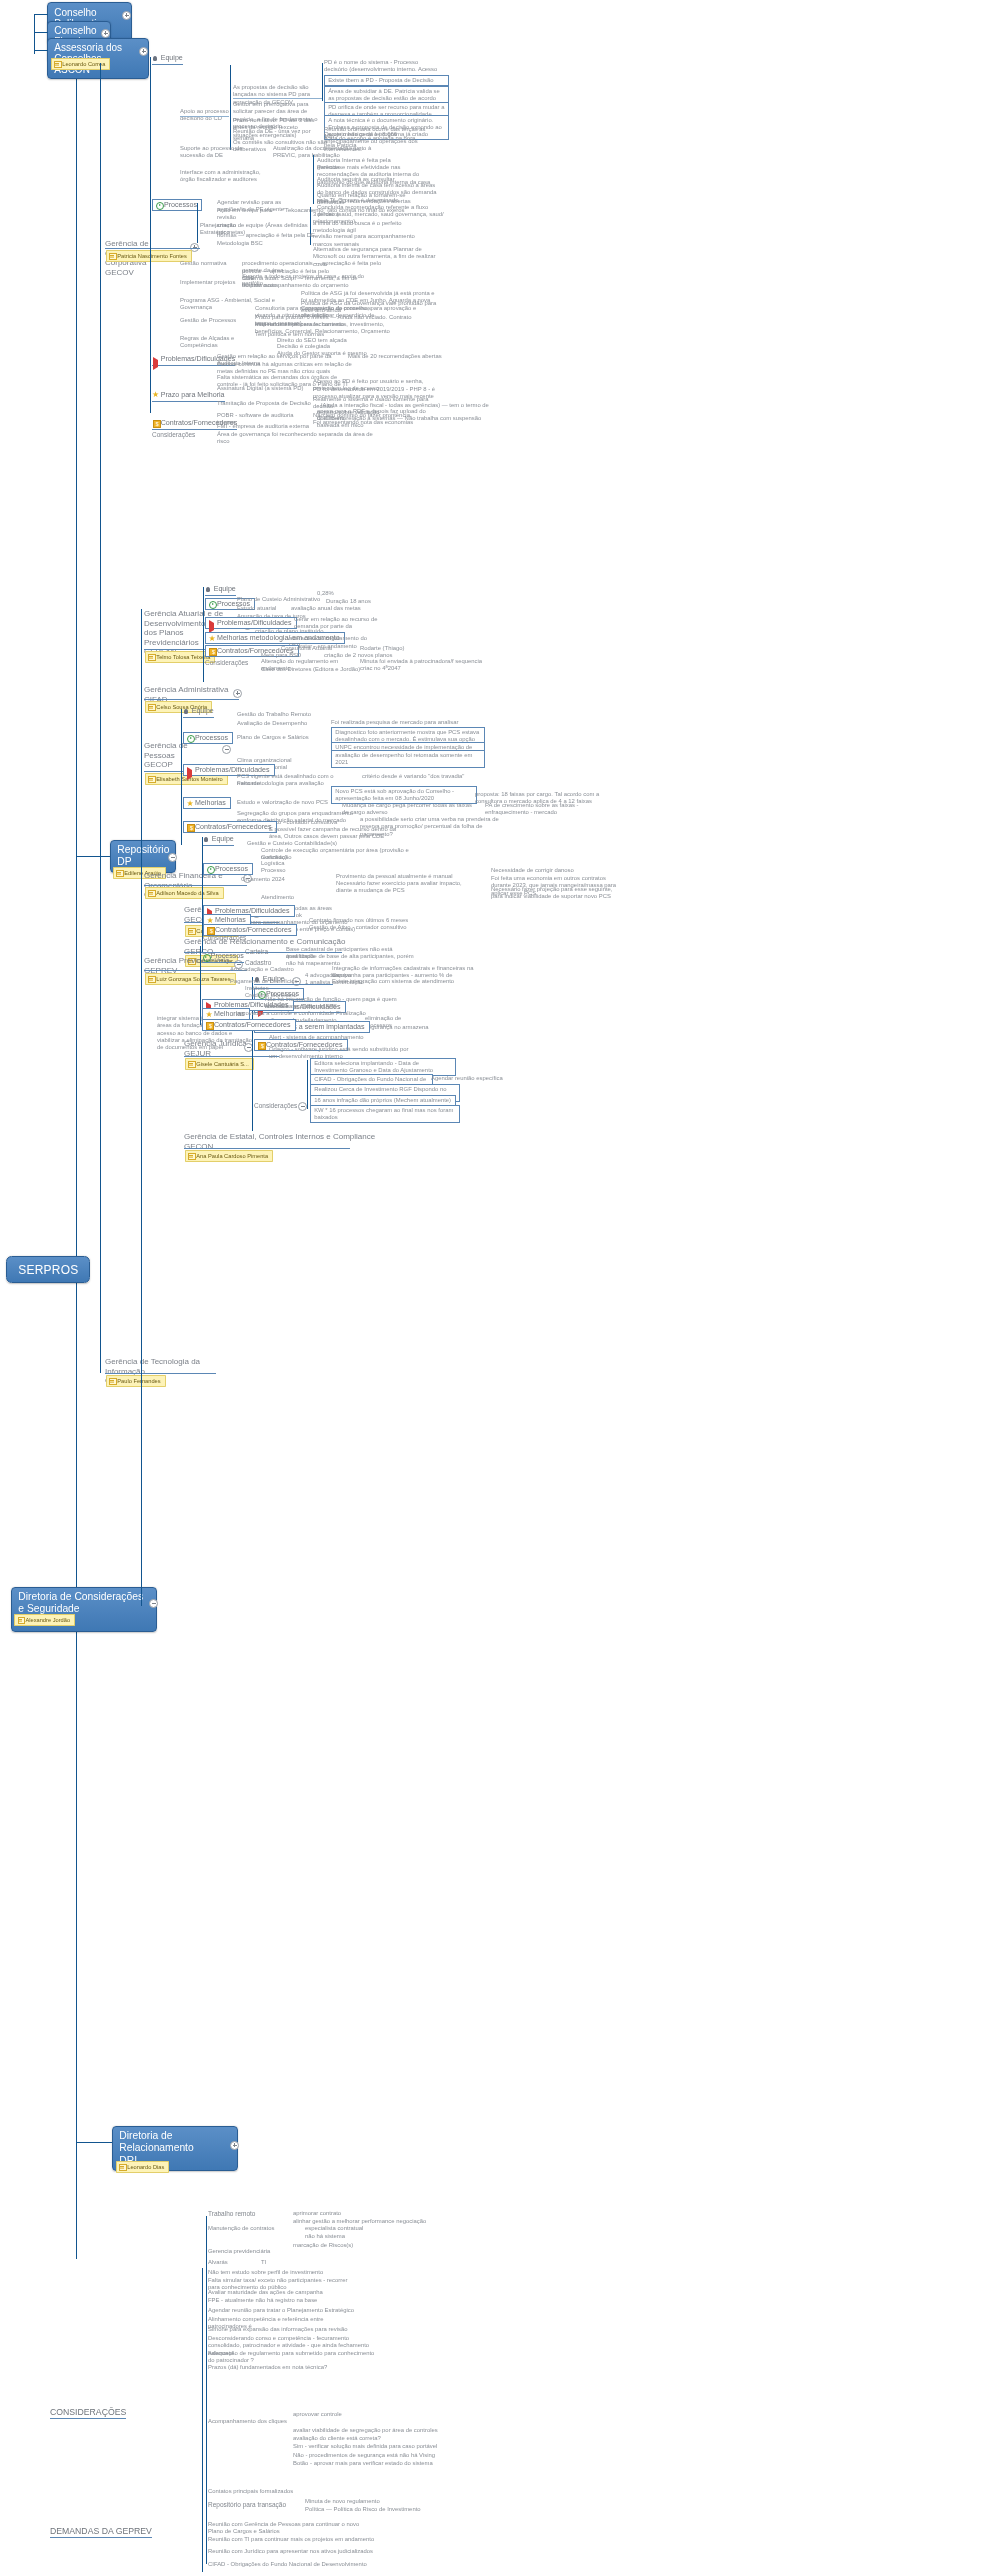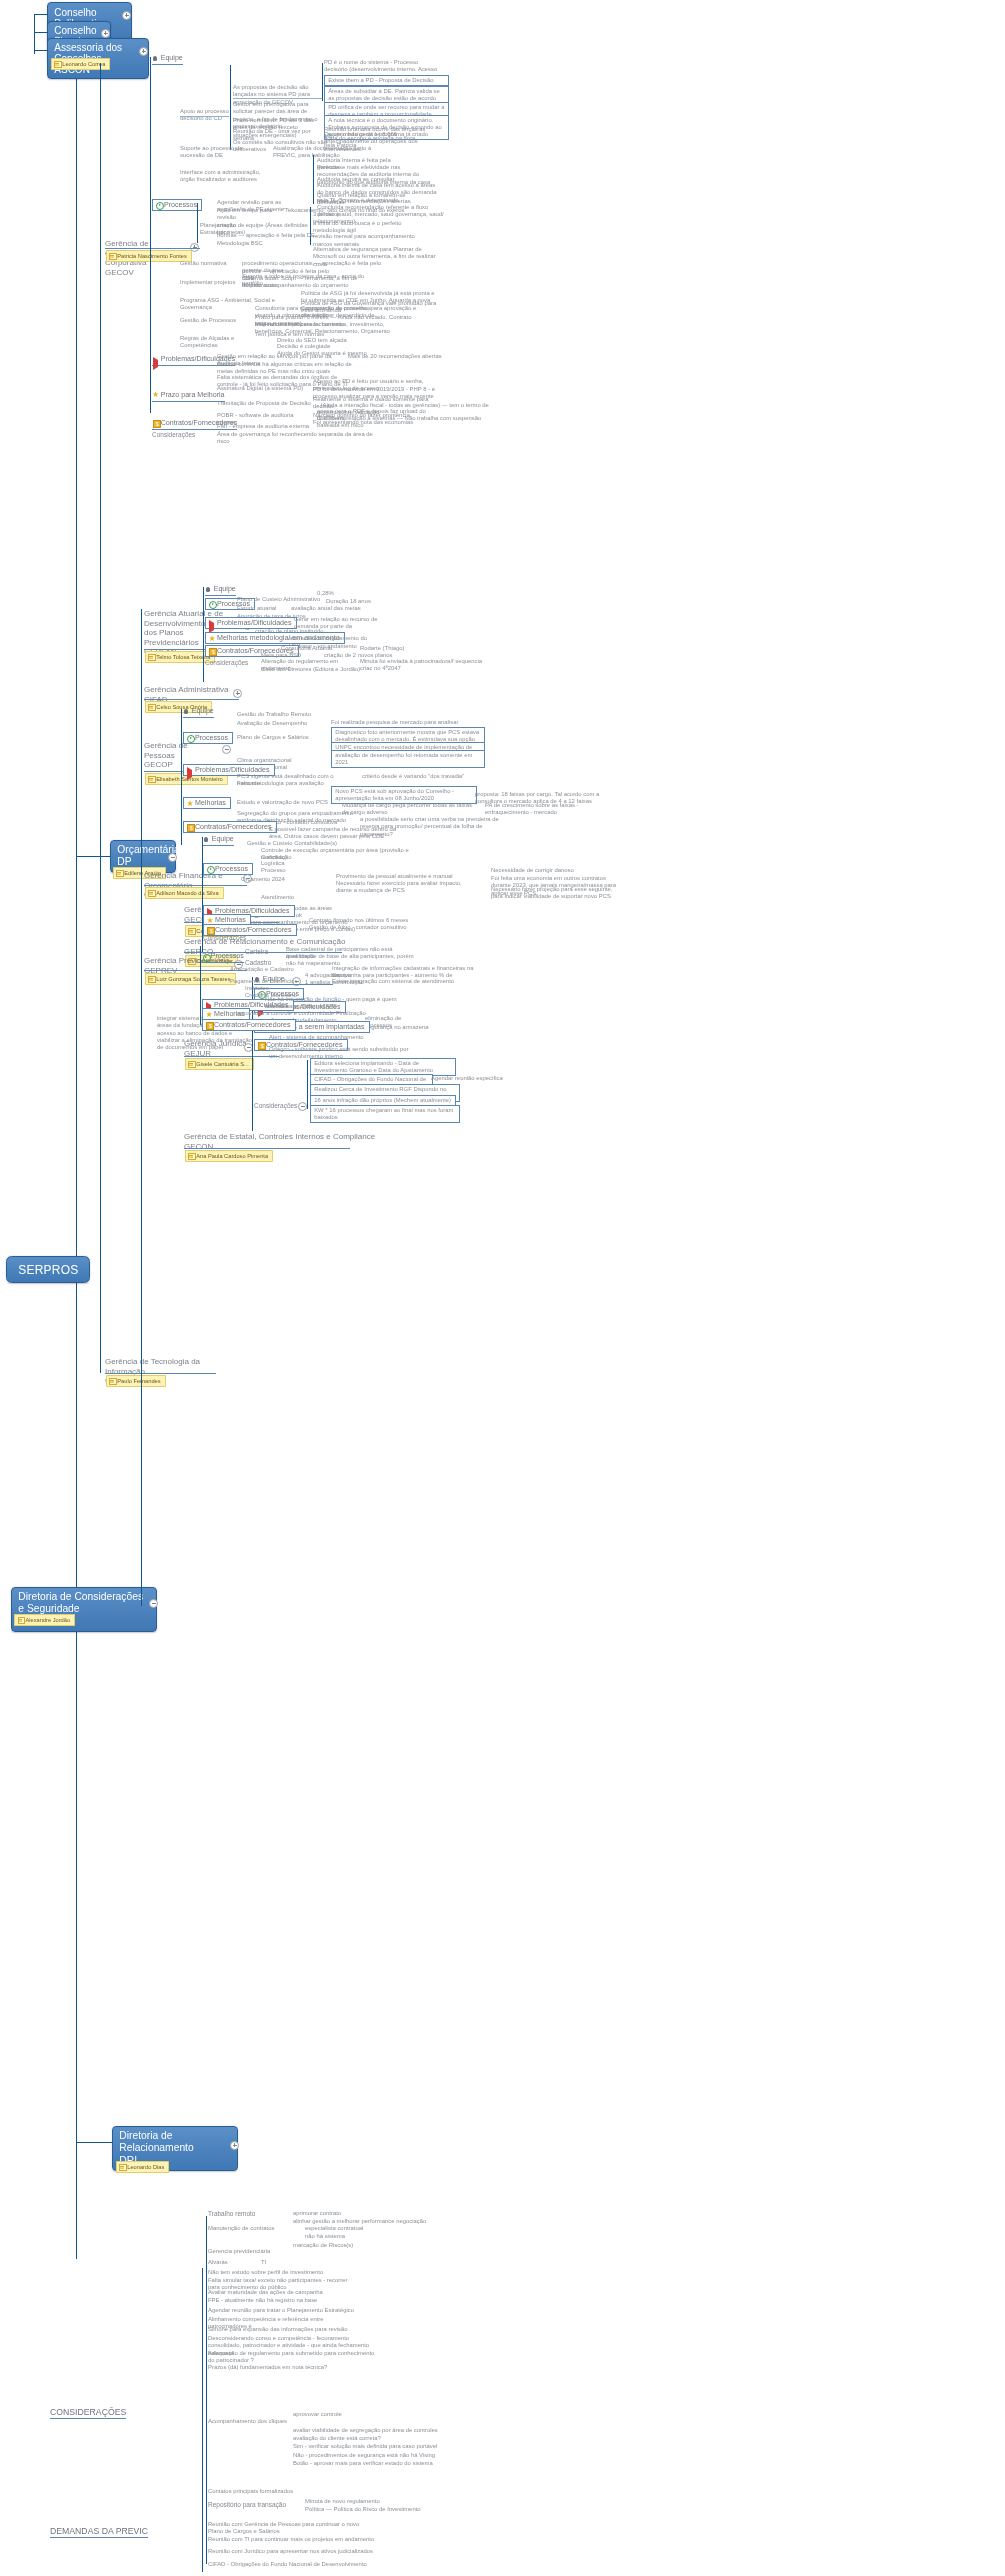--- a/index.html
+++ b/index.html
@@ -104,21 +104,21 @@
   <div class="expander plus" style="left:101px;top:29px;"></div>
   <div class="hline" style="left:34px;top:32px;width:13.5px;"></div>
 
   <div class="bbox" style="left:47px;top:38px;width:87px;">Assessoria dos Conselhos
 ASCON</div>
   <div class="expander plus" style="left:139px;top:47px;"></div>
   <div class="hline" style="left:34px;top:50px;width:13.5px;"></div>
   <div class="chip" style="left:51px;top:58px;">Leonardo Correa</div>
   <div class="vline" style="left:34px;top:14.2px;height:40px;"></div>
 
-  <div class="bbox big" style="left:110px;top:840px;width:51px;">Orçamentária
+  <div class="bbox big" style="left:110px;top:840px;width:51px;">Repositório
 DP</div>
   <div class="expander" style="left:168px;top:853px;"></div>
   <div class="hline" style="left:76px;top:856px;width:34px;"></div>
   <div class="chip" style="left:113px;top:867px;">Edilene Araújo</div>
 
   <div class="bbox big" style="left:11px;top:1587px;width:131px;">Diretoria de Considerações e Seguridade
 DAS</div>
   <div class="expander" style="left:149px;top:1599px;"></div>
   <div class="hline" style="left:76px;top:1603px;width:0px;"></div>
   <div class="chip" style="left:14.2px;top:1614px;">Alexandre Jordão</div>
@@ -551,21 +551,21 @@
   <div class="t" style="left:208px;top:2350px;width:170px;">Adequação de regulamento para submetido para conhecimento do patrocinador ?</div>
   <div class="t" style="left:208px;top:2364px;width:146px;">Prazos (dá) fundamentados em nota técnica?</div>
   <div class="t" style="left:208px;top:2418px;width:127px;">Acompanhamento dos cliques</div>
   <div class="t" style="left:293px;top:2411px;width:87px;">aprovovar controle</div>
   <div class="t" style="left:293px;top:2427px;width:146px;">avaliar viabilidade de segregação por área de controles</div>
   <div class="t" style="left:293px;top:2435px;width:119px;">avaliação do cliente está correta?</div>
   <div class="t" style="left:293px;top:2443px;width:146px;">Sim - verificar solução mais definida para caso portável</div>
   <div class="t" style="left:293px;top:2452px;width:146px;">Não - procedimentos de segurança está não há Vising</div>
   <div class="t" style="left:293px;top:2460px;width:146px;">Botão - aprovar mais para verificar estado do sistema</div>
 
-  <div class="tag big u" style="left:50px;top:2526px;">DEMANDAS DA PREVIC</div>
+  <div class="tag big u" style="left:50px;top:2526px;">DEMANDAS DA GEPREV</div>
   <div class="vline" style="left:202px;top:2489px;height:83px;"></div>
   <div class="t" style="left:208px;top:2488px;width:119px;">Contatos principais formalizados</div>
   <div class="t g2" style="left:208px;top:2501px;width:87px;">Repositório para transação</div>
   <div class="t" style="left:305px;top:2498px;width:119px;">Minuta de novo regulamento</div>
   <div class="t" style="left:305px;top:2506px;width:135px;">Política  —  Política do Risco de Investimento</div>
   <div class="t" style="left:208px;top:2521px;width:166px;">Reunião com Gerência de Pessoas para continuar o novo Plano de Cargos e Salários</div>
   <div class="t" style="left:208px;top:2536px;width:170px;">Reunião com TI para continuar mais os projetos em andamento</div>
   <div class="t" style="left:208px;top:2548px;width:170px;">Reunião com Jurídico para apresentar nos ativos judicializados</div>
   <div class="t" style="left:208px;top:2561px;width:170px;">CIFAD - Obrigações do Fundo Nacional de Desenvolvimento</div>
 

